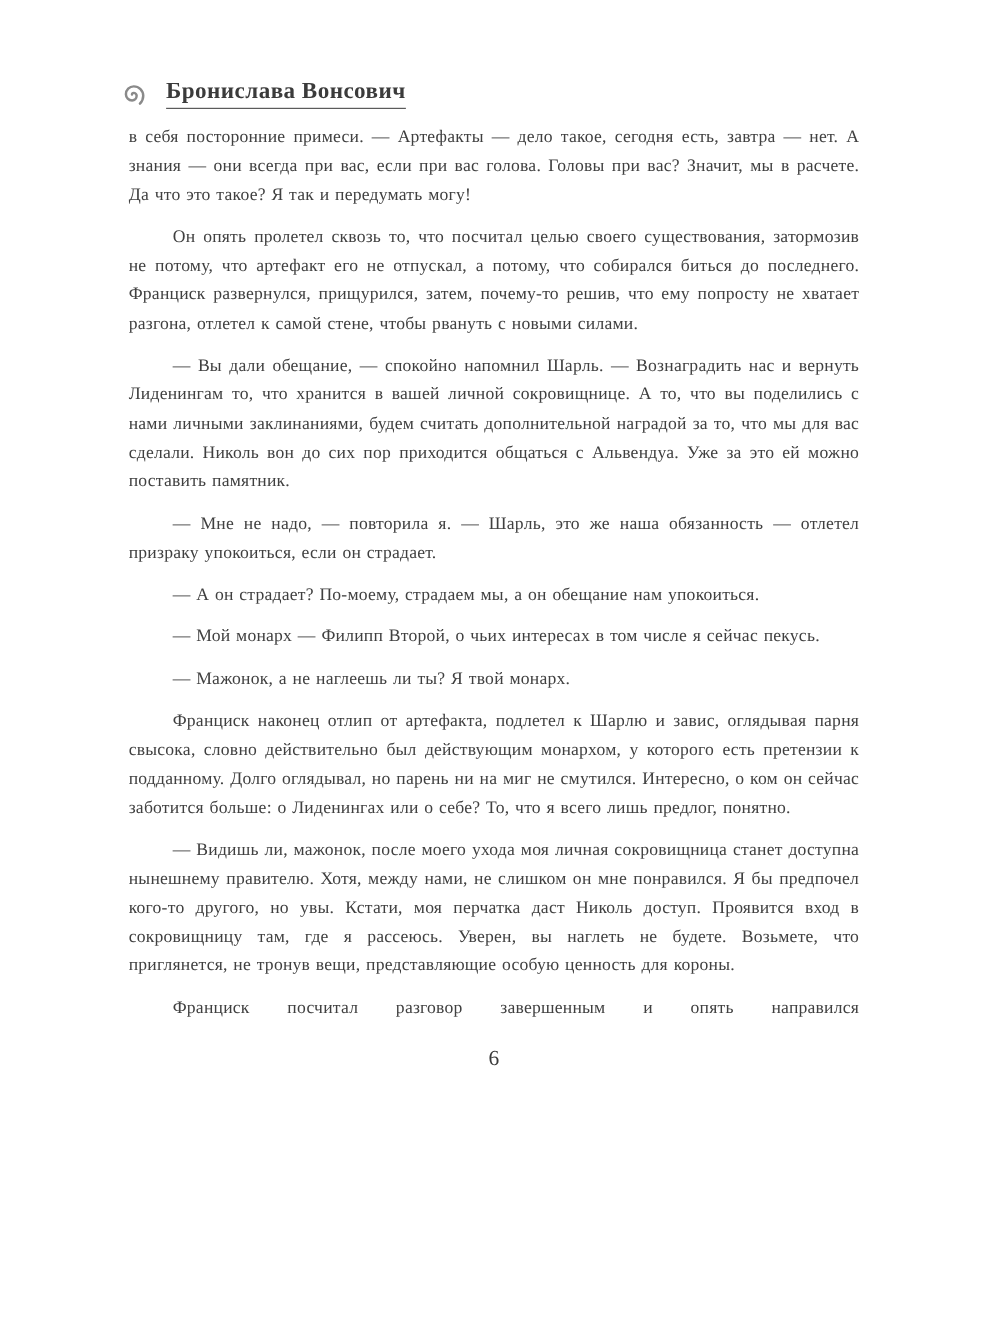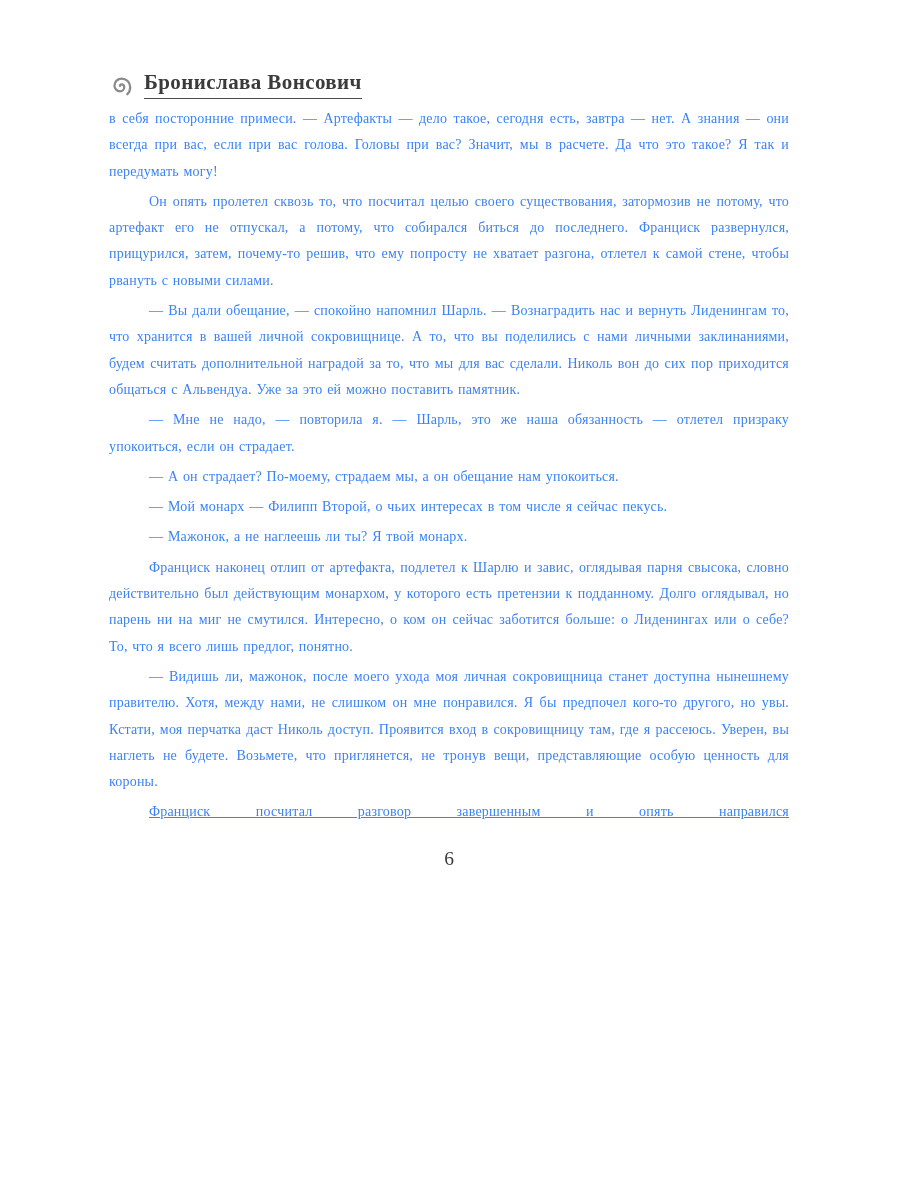--- a/index.html
+++ b/index.html
@@ -17,55 +17,54 @@
   .page {
     box-sizing: border-box;
     width: 900px;
     height: 1200px;
     padding: 70px 107px 0 105px;
     position: relative;
   }
   .page-header {
     display: flex;
     align-items: center;
-    gap: 9px;
+    gap: 16px;
     margin-bottom: 6px;
   }
   .spiral-icon {
     width: 30px;
     height: 30px;
     flex: 0 0 auto;
   }
   .author-name {
     font-weight: bold;
     font-size: 21px;
     letter-spacing: 0.4px;
     color: #3b3b3b;
     border-bottom: 1.6px solid #4a4a4a;
     padding-bottom: 5px;
     line-height: 1;
   }
   .page-body {
     margin-top: 6px;
   }
   .para {
-    margin: 4px;
-    font-size: 14px;
+    margin: 12px;
+    font-size: 16px;
     line-height: 26.3px;
     text-align: justify;
     letter-spacing: 0.2px;
     word-spacing: 1px;
-    color: #3b82f6;
+    color: #404040;
   }
   .para.indent {
     text-indent: 40px;
   }
   .para.fill-last {
     text-align-last: justify;
-    text-decoration: underline;
   }
   .page-footer {
     text-align: center;
     margin-top: 22px;
     font-size: 19.5px;
     color: #3a3a3a;
   }
 </style>
 </head>
 <body>

